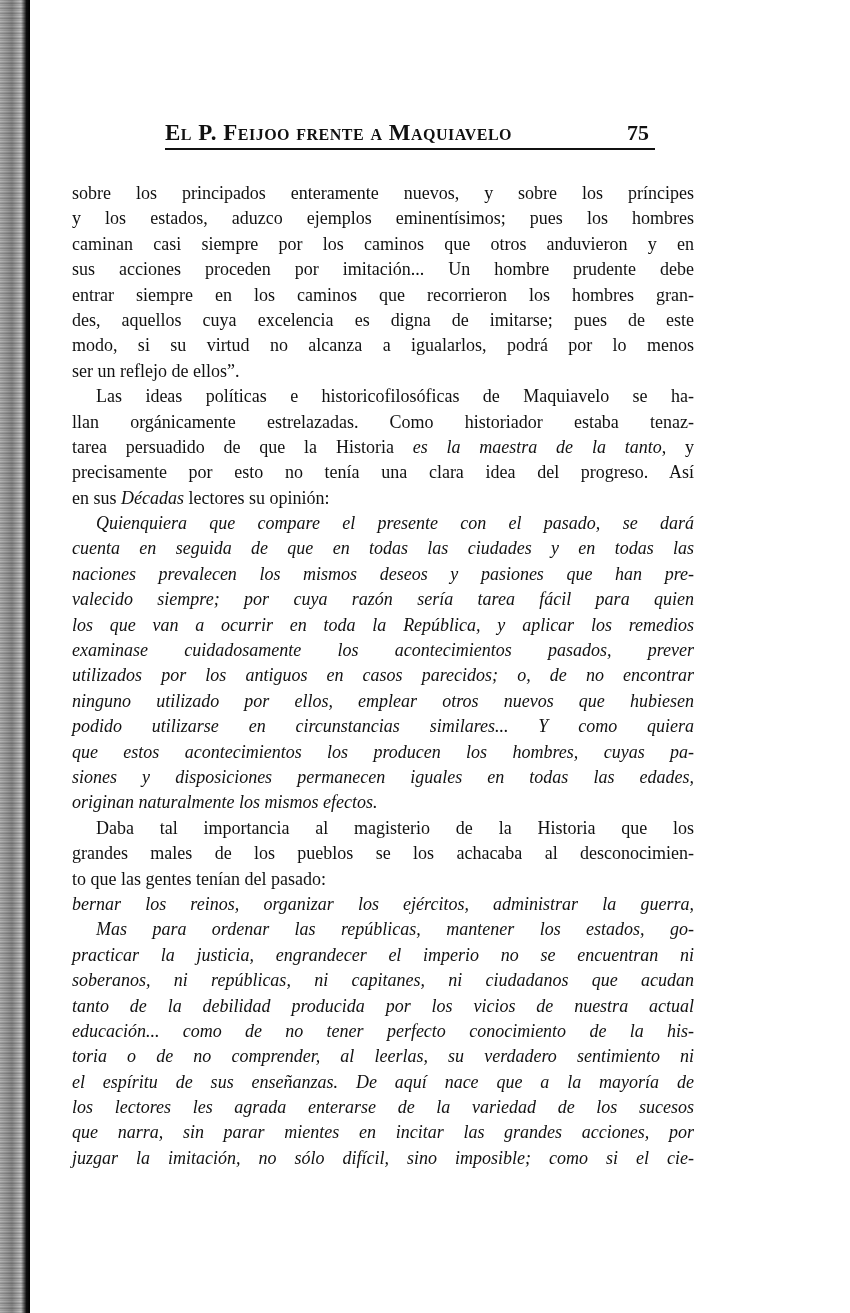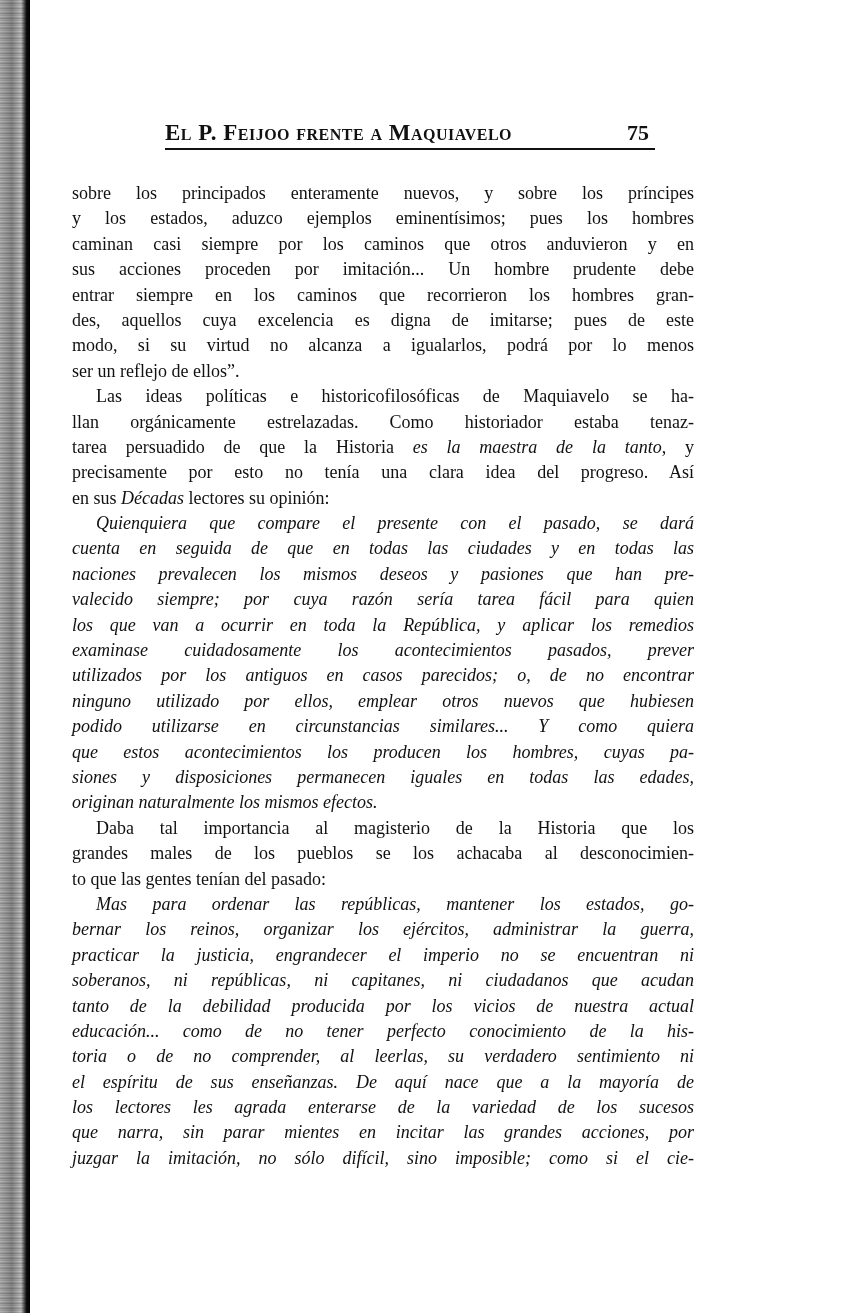--- a/index.html
+++ b/index.html
@@ -135,22 +135,22 @@
       <span class="line last">originan naturalmente los mismos efectos.</span>
     </div>
 
     <div class="paragraph">
       <span class="line indent">Daba tal importancia al magisterio de la Historia que los</span>
       <span class="line">grandes males de los pueblos se los achacaba al desconocimien-</span>
       <span class="line last">to que las gentes tenían del pasado:</span>
     </div>
 
     <div class="paragraph quote">
+      <span class="line">bernar los reinos, organizar los ejércitos, administrar la guerra,</span>
       <span class="line indent">Mas para ordenar las repúblicas, mantener los estados, go-</span>
-      <span class="line">bernar los reinos, organizar los ejércitos, administrar la guerra,</span>
       <span class="line">practicar la justicia, engrandecer el imperio no se encuentran ni</span>
       <span class="line">soberanos, ni repúblicas, ni capitanes, ni ciudadanos que acudan</span>
       <span class="line">tanto de la debilidad producida por los vicios de nuestra actual</span>
       <span class="line">educación... como de no tener perfecto conocimiento de la his-</span>
       <span class="line">toria o de no comprender, al leerlas, su verdadero sentimiento ni</span>
       <span class="line">el espíritu de sus enseñanzas. De aquí nace que a la mayoría de</span>
       <span class="line">los lectores les agrada enterarse de la variedad de los sucesos</span>
       <span class="line">que narra, sin parar mientes en incitar las grandes acciones, por</span>
       <span class="line">juzgar la imitación, no sólo difícil, sino imposible; como si el cie-</span>
     </div>

